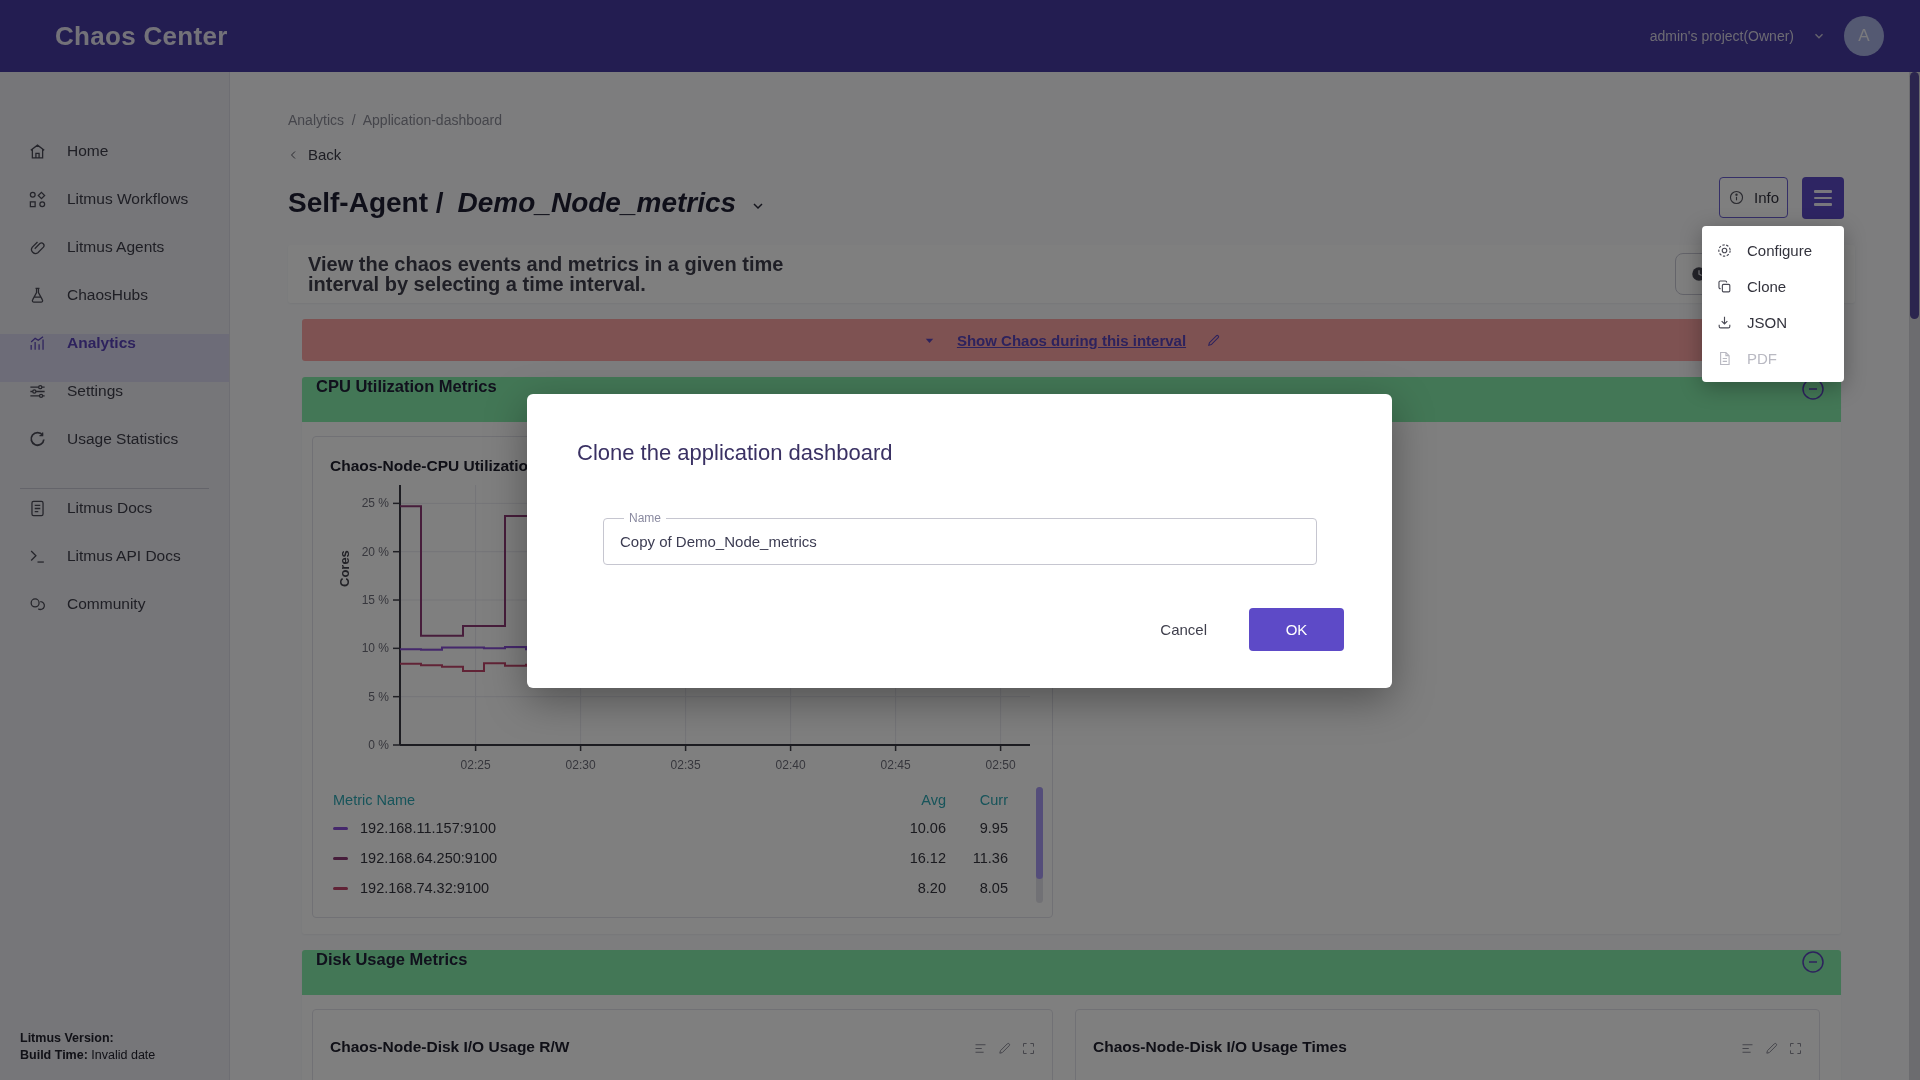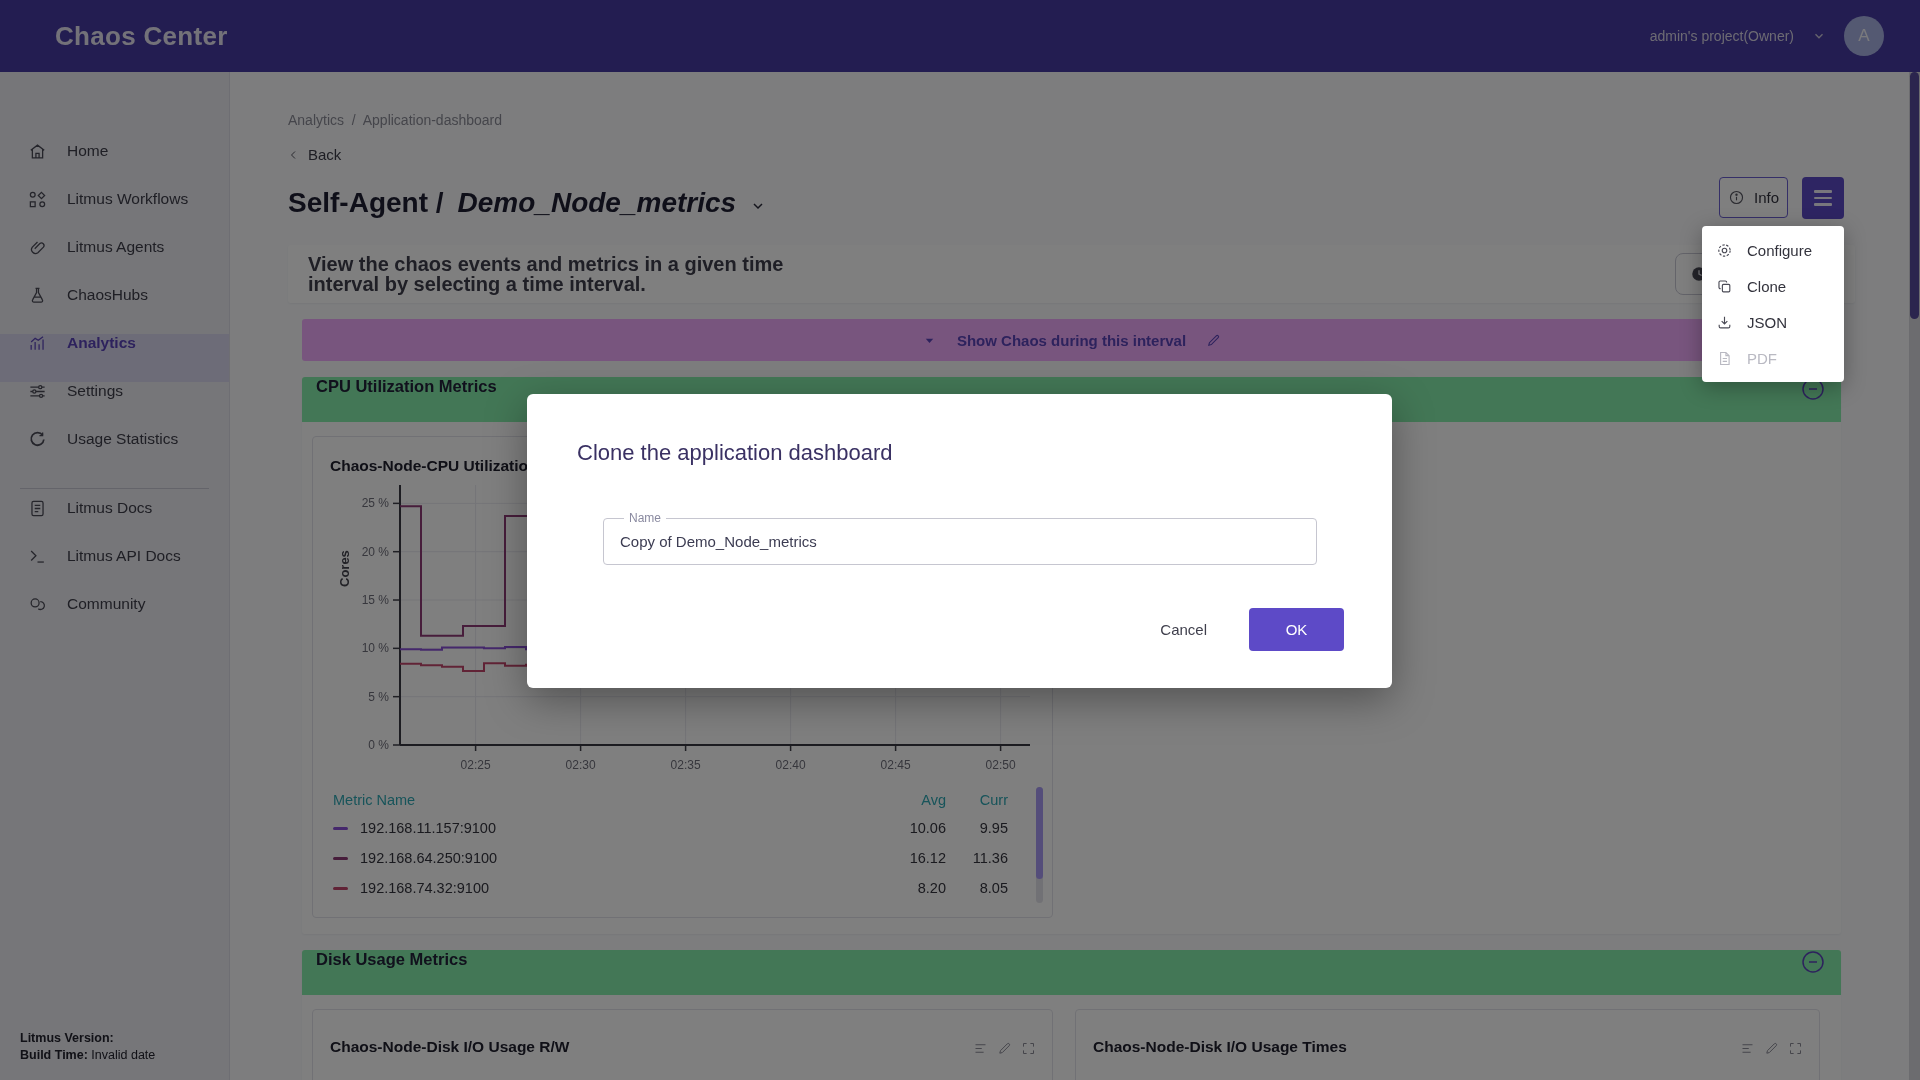--- a/index.html
+++ b/index.html
@@ -39,21 +39,21 @@
   .info-btn svg { width:17px; height:17px; stroke:#55555f; fill:none; stroke-width:1.6; }
   .menu-btn { width:42px; height:42px; border:none; border-radius:4px; background:#5D4AC6; display:flex; flex-direction:column; align-items:center; justify-content:center; gap:4px; cursor:pointer; }
   .menu-btn span { width:18px; height:2.4px; background:#F1EFFA; border-radius:1px; }
 
   .banner { margin-top:26px; width:1567px; min-height:58px; background:#FFFFFF; border-radius:3px; display:flex; justify-content:space-between; align-items:center; padding:8px 18px 8px 20px; box-shadow:0 1px 2px rgba(40,40,70,.06); }
   .banner-text { width:540px; font-size:20px; line-height:20px; color:#3E3E4C; font-weight:bold; }
   .time-btn { height:42px; padding:0 14px; background:#FFFFFF; border:1px solid #C8C8D4; border-radius:8px; display:flex; align-items:center; gap:10px; font-size:14.5px; color:#2F2F3C; cursor:pointer; }
   .time-btn .clock { width:18px; height:18px; }
   .time-btn svg.chev { width:12px; height:12px; stroke:#55555f; fill:none; stroke-width:2; }
 
-  .showchaos { margin:16px 14px 0 14px; width:1539px; height:42px; background:#f0abfc; border-radius:3px; display:flex; align-items:center; justify-content:center; gap:20px; font-size:15px; color:#5B44BA; font-weight:bold; cursor:pointer; }
+  .showchaos { margin:16px 14px 0 14px; width:1539px; height:42px; background:#fca5a5; border-radius:3px; display:flex; align-items:center; justify-content:center; gap:20px; font-size:15px; color:#5B44BA; font-weight:bold; cursor:pointer;text-decoration:underline; }
   .showchaos svg { width:15px; height:15px; }
 
   .panel { margin:16px 14px 0 14px; width:1539px; background:#FFFFFF; border-radius:3px; box-shadow:0 1px 2px rgba(40,40,70,.06); }
   .panel-header { height:45px; background:#86efac; border-radius:3px 3px 0 0; display:flex; align-items:flex-start; justify-content:space-between; padding:0 16px 0 14px; }
   .panel-title { font-size:16.5px; font-weight:bold; color:#23233A; }
   .collapse-icon { width:24px; height:24px; cursor:pointer; }
   .panel-body { padding:14px 10px 16px 10px; }
 
   .chart-card { width:741px; border:1px solid #E2E2EA; border-radius:4px; background:#fff; position:relative; padding-bottom:14px; }
   .chart-card-title { margin:20px 0 6px 17px; font-size:15.5px; font-weight:bold; color:#20202E; }

